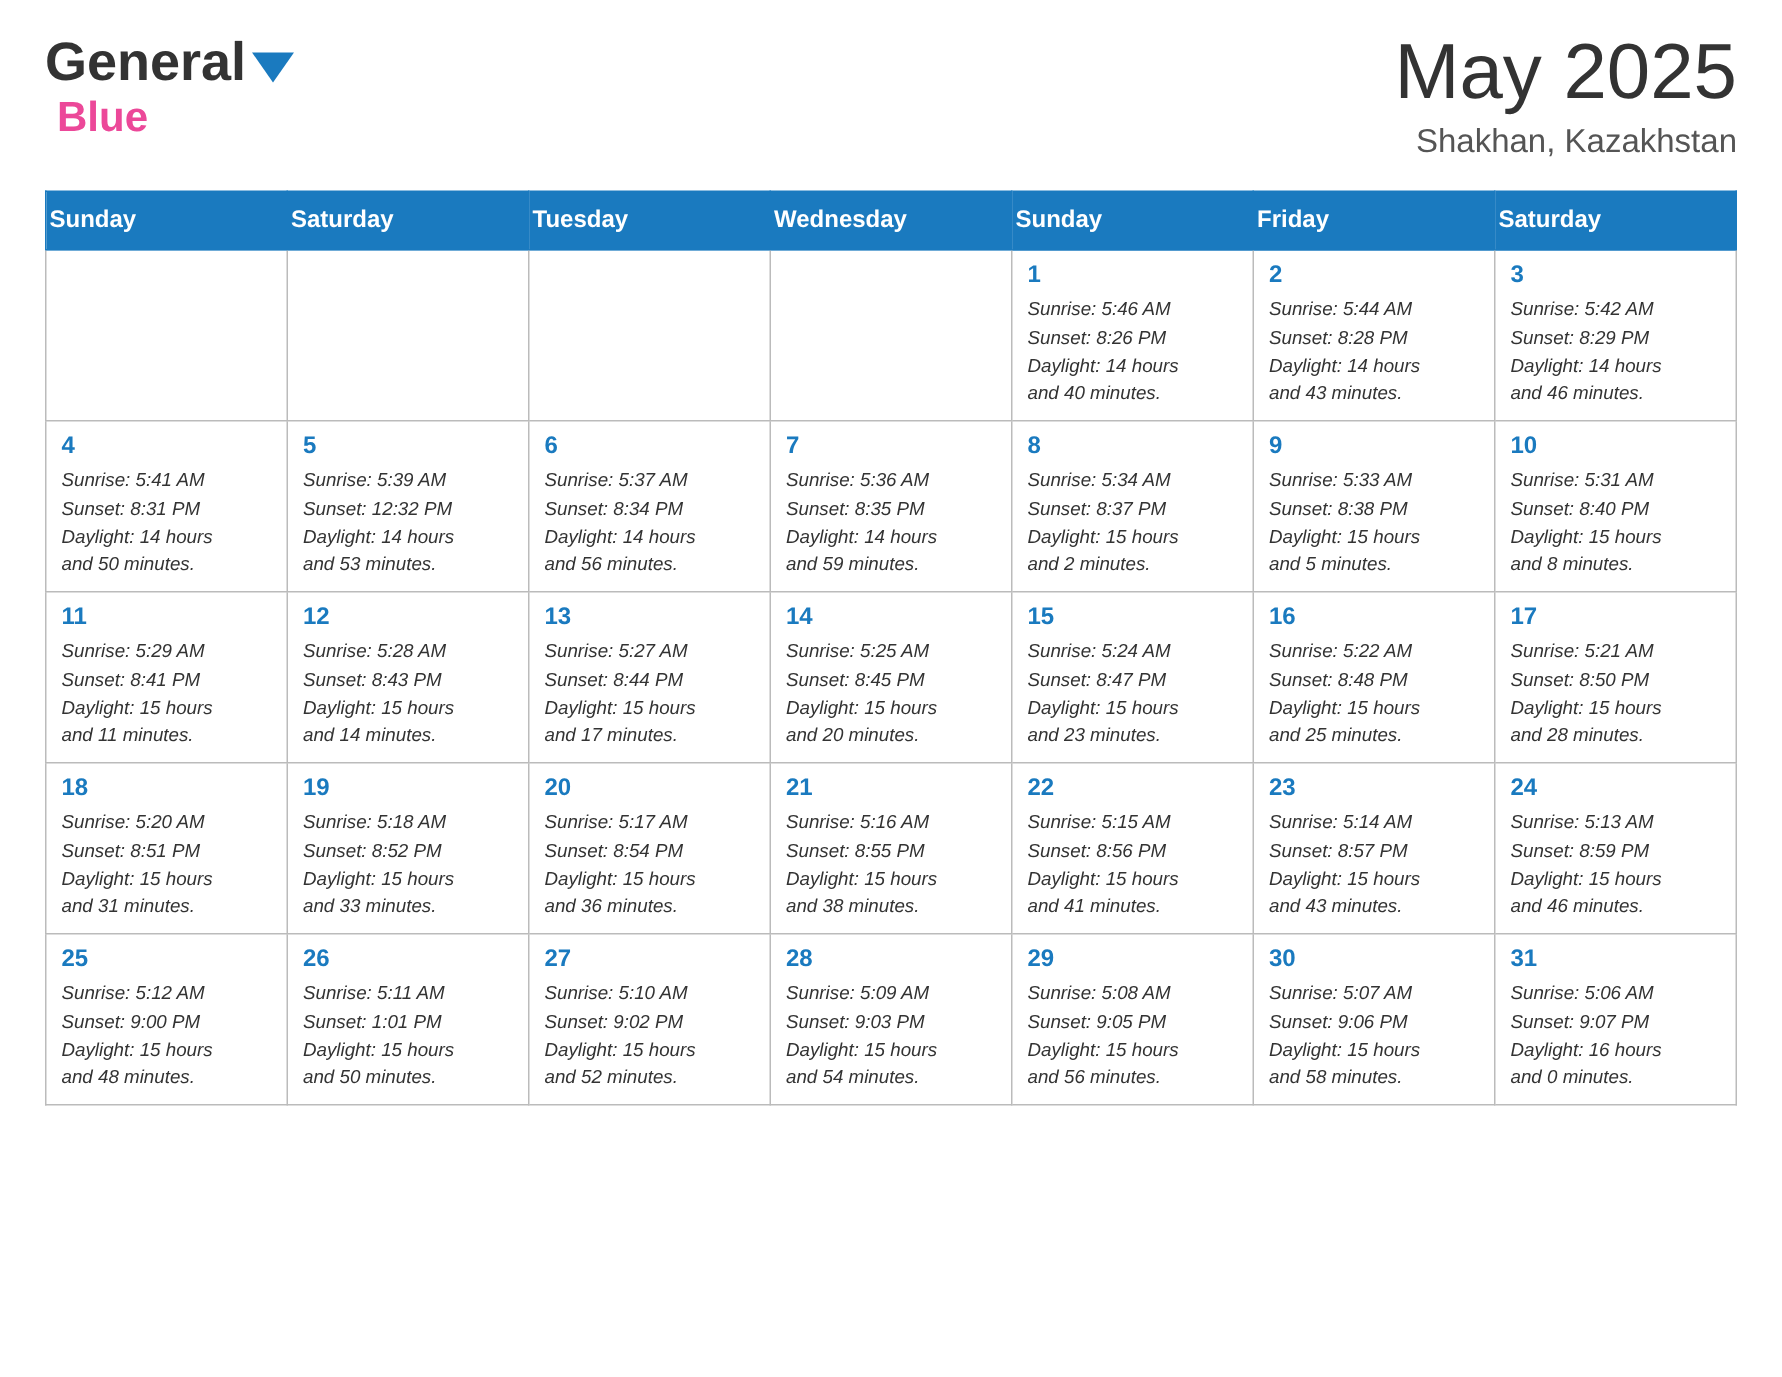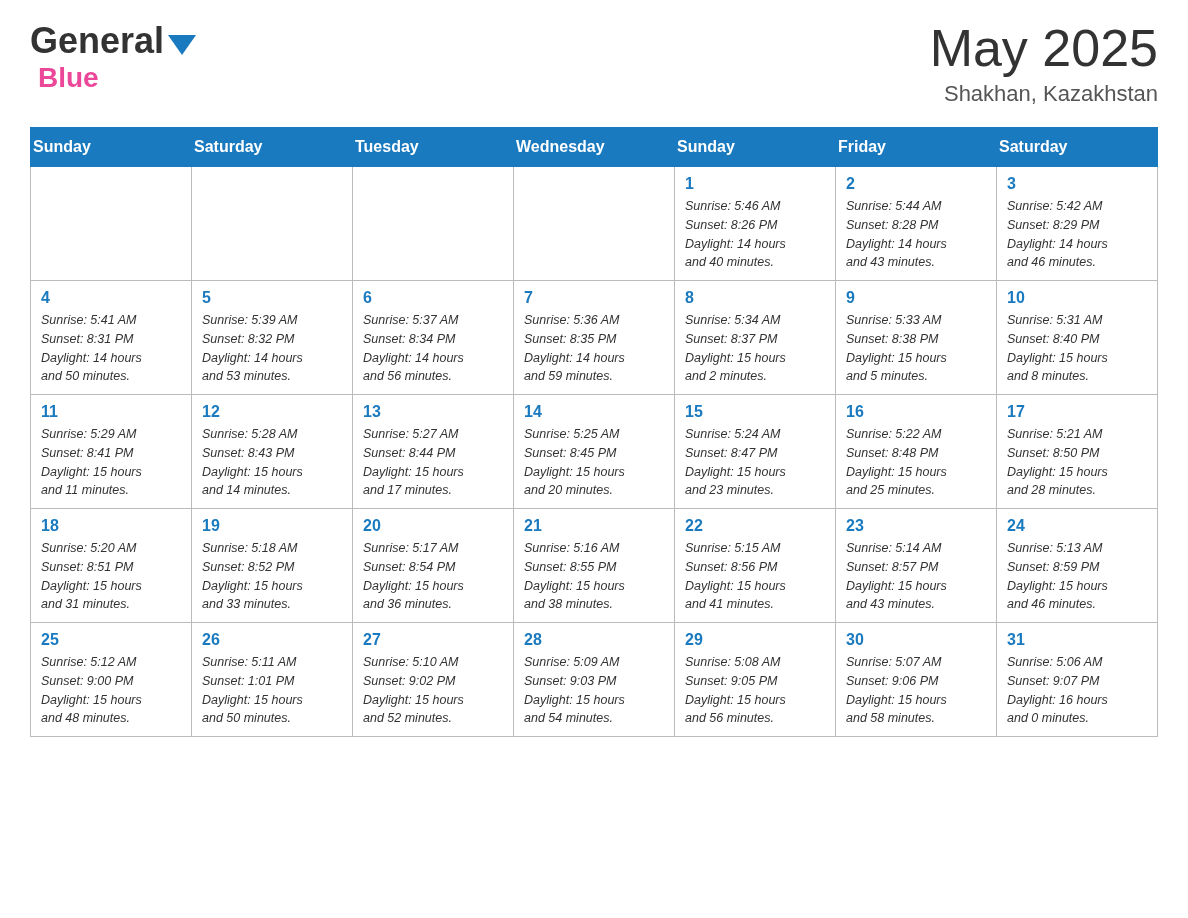--- a/index.html
+++ b/index.html
@@ -163,21 +163,21 @@
         <td>
           <span class="day-number">4</span>
           <div class="day-info" style="white-space: pre-line;">Sunrise: 5:41 AM
 Sunset: 8:31 PM
 Daylight: 14 hours
 and 50 minutes.</div>
         </td>
         <td>
           <span class="day-number">5</span>
           <div class="day-info" style="white-space: pre-line;">Sunrise: 5:39 AM
-Sunset: 8:32 PM
+Sunset: 12:32 PM
 Daylight: 14 hours
 and 53 minutes.</div>
         </td>
         <td>
           <span class="day-number">6</span>
           <div class="day-info" style="white-space: pre-line;">Sunrise: 5:37 AM
 Sunset: 8:34 PM
 Daylight: 14 hours
 and 56 minutes.</div>
         </td>

